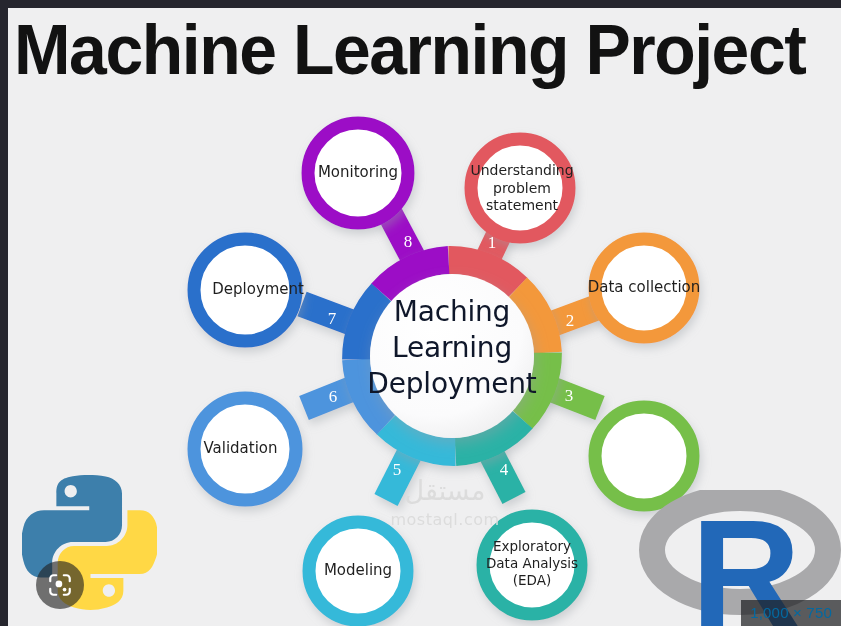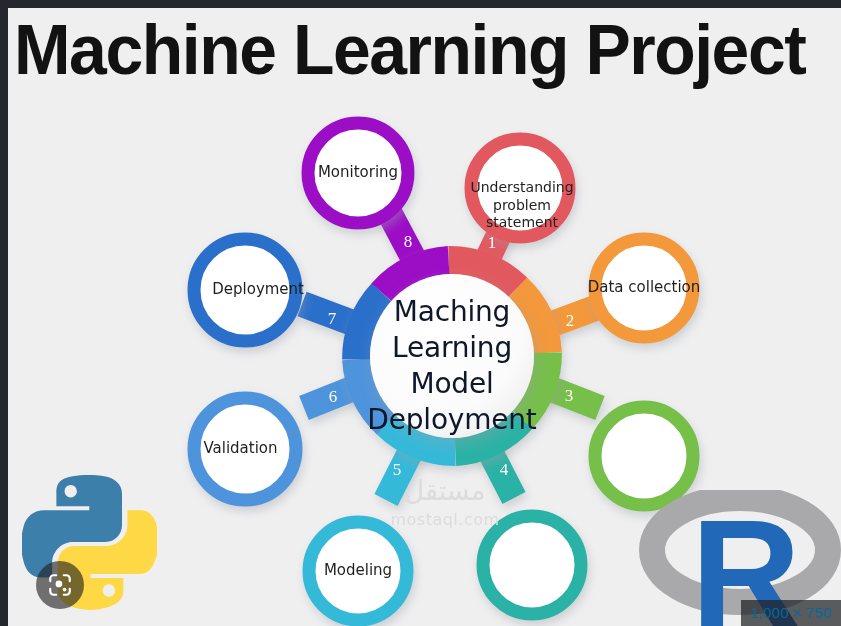--- a/index.html
+++ b/index.html
@@ -247,26 +247,26 @@
           <text x="389" y="387">5</text>
           <text x="325" y="314">6</text>
           <text x="324" y="236">7</text>
           <text x="400" y="159">8</text>
         </g>
       </svg>
 
       <div class="hub-text">
         <div>Maching</div>
         <div>Learning</div>
-        <div>Model</div>
         <div>Deployment</div>
       </div>
 
-      <div class="node-label" style="left:457px; top:74px; width:114px; font-size:14px;margin-top:17px;">Understanding problem statement</div>
+      <div class="node-label" style="left:457px; top:74px; width:114px; font-size:14px;">Understanding problem statement</div>
       <div class="node-label" style="left:576px; top:190px; width:120px; font-size:15px;">Data collection</div>
+      <div class="node-label" style="left:470px; top:450px; width:108px; font-size:13.5px;">Exploratory Data Analysis (EDA)</div>
       <div class="node-label" style="left:295px; top:473px; width:110px; font-size:15px;">Modeling</div>
       <div class="node-label" style="left:180px; top:351px; width:105px; font-size:15px;">Validation</div>
       <div class="node-label" style="left:178px; top:192px; width:118px; font-size:15px;text-align:right;">Deployment</div>
       <div class="node-label" style="left:295px; top:75px; width:110px; font-size:15px;">Monitoring</div>
     </div>
 
     <div id="watermark">
       <div class="wm-ar">مستقل</div>
       <div class="wm-en">mostaql.com</div>
     </div>

